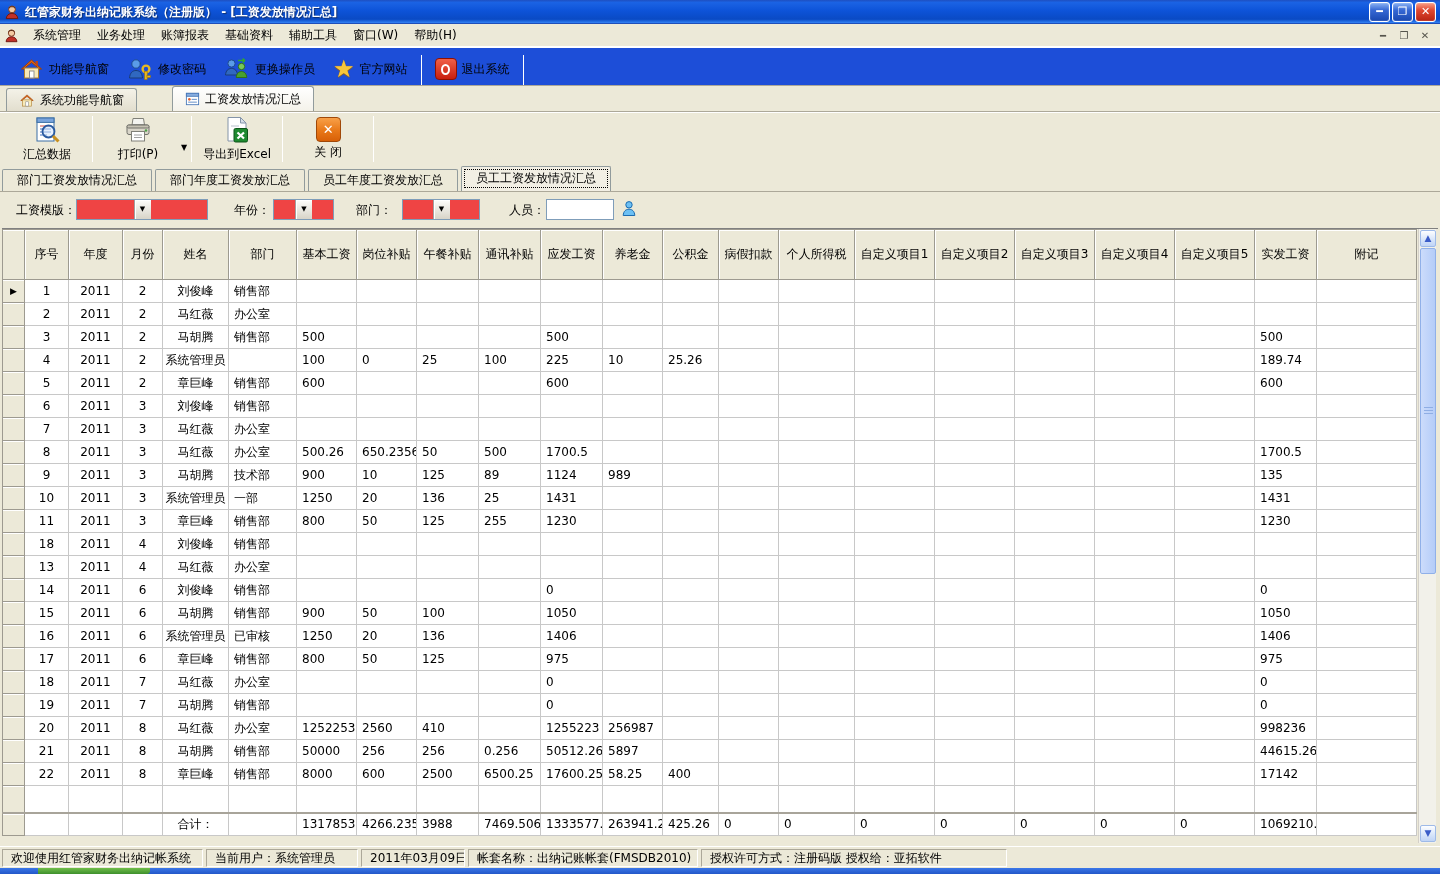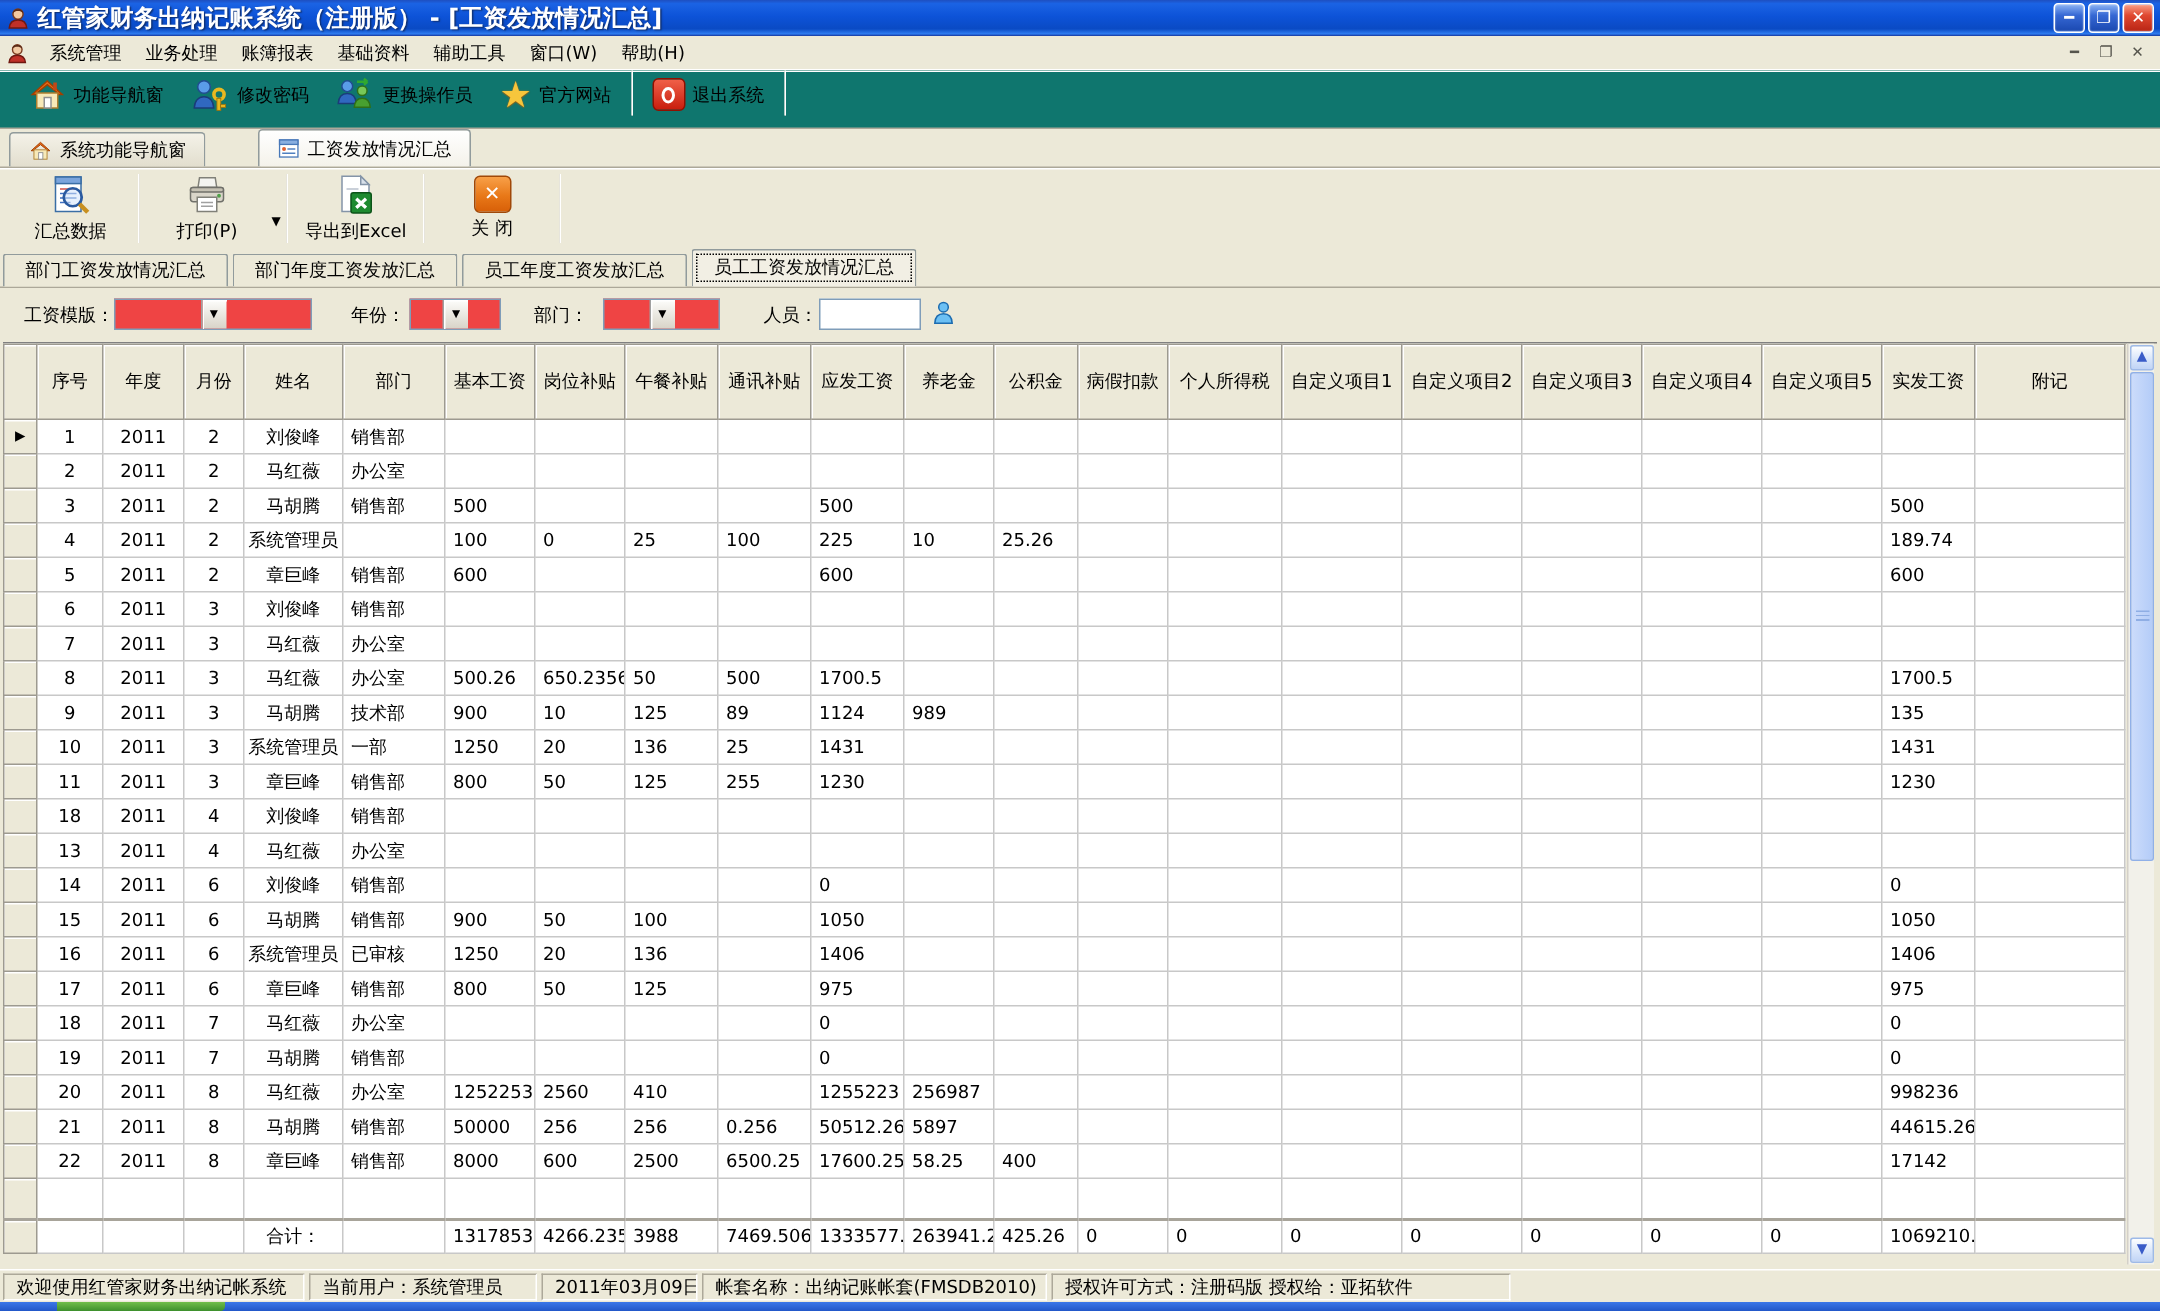--- a/index.html
+++ b/index.html
@@ -4,40 +4,40 @@
 <style>
   * { margin:0; padding:0; box-sizing:border-box; }
   html,body { width:1440px; height:874px; overflow:hidden; }
   body { font-family:"DejaVu Sans","Liberation Sans",sans-serif; font-size:12px; color:#000; }
   #window { position:relative; width:1440px; height:874px; background:#ECE9D8; overflow:hidden; }
 
   
   .titlebar { position:absolute; left:0; top:0; width:1440px; height:24px;
     background:linear-gradient(180deg,#1E4FC0 0%,#1B63E4 10%,#0D53D8 45%,#0A4AC4 80%,#2E7CF0 94%,#16369C 100%);
     display:flex; align-items:center; padding:0 4px; }
-  .titlebar .title { color:#fff; font-weight:bold; font-size:16px; margin-left:5px;
+  .titlebar .title { color:#fff; font-weight:bold; font-size:12px; margin-left:5px;
     text-shadow:1px 1px 1px #103070; white-space:nowrap; }
   .tb-controls { margin-left:auto; display:flex; gap:2px; }
   .tb-btn { width:21px; height:20px; border:1px solid #fff; border-radius:3px; color:#fff;
     font-size:11px; line-height:18px; text-align:center; cursor:pointer;
     background:linear-gradient(#8AB2F4,#3668D4 40%,#1A48B0); box-shadow:inset 0 0 1px #fff; }
   .tb-btn.close { background:linear-gradient(#F8A088,#E04830 40%,#B82414); }
 
   
   .menubar { position:absolute; left:0; top:24px; width:1440px; height:23px; background:#ECE9D8;
     display:flex; align-items:center; border-bottom:1px solid #fff; }
   .menubar .appicon { margin:0 6px 0 4px; }
   .menu-item { padding:2px 8px; white-space:nowrap; cursor:default; }
   .mdi-controls { margin-left:auto; display:flex; gap:3px; padding-right:6px; }
   .mdi-btn { width:18px; height:15px; text-align:center; line-height:13px; font-size:10px; color:#55544C;
     background:#ECE9D8; border:1px solid #ECE9D8; cursor:pointer; }
 
   
-  .toolbar { position:absolute; left:0; top:47px; width:1440px; height:39px; background:#0f766e;
-    display:flex; align-items:flex-start; border-bottom:1px solid #ACA899; box-shadow:inset 0 1px 0 #fff; padding-left:10px; }
+  .toolbar { position:absolute; left:0; top:47px; width:1440px; height:39px; background:#1d4ed8;
+    display:flex; align-items:flex-end; border-bottom:1px solid #ACA899; box-shadow:inset 0 1px 0 #fff; padding-left:10px; }
   .tool-btn { display:flex; align-items:center; gap:5px; height:32px; padding:0 9px; cursor:pointer; white-space:nowrap; }
   .tool-sep { width:1px; height:30px; background:#ACA899; border-right:1px solid #fff; margin:0 4px; }
 
   
   .wintabs { position:absolute; left:0; top:86px; width:1440px; height:26px; background:#ECE9D8;
     display:flex; align-items:flex-end; padding-left:6px; border-bottom:1px solid #ACA899;gap:35px; }
   .wintab { display:flex; align-items:center; gap:5px; height:23px; padding:0 12px;
     border:1px solid #919B9C; border-bottom:none; border-radius:3px 3px 0 0;
     background:linear-gradient(#F4F2E8,#E2DECE); cursor:pointer; white-space:nowrap; }
   .wintab.active { background:linear-gradient(#FFFFFF,#F4F2EA); height:25px; font-weight:normal; }

